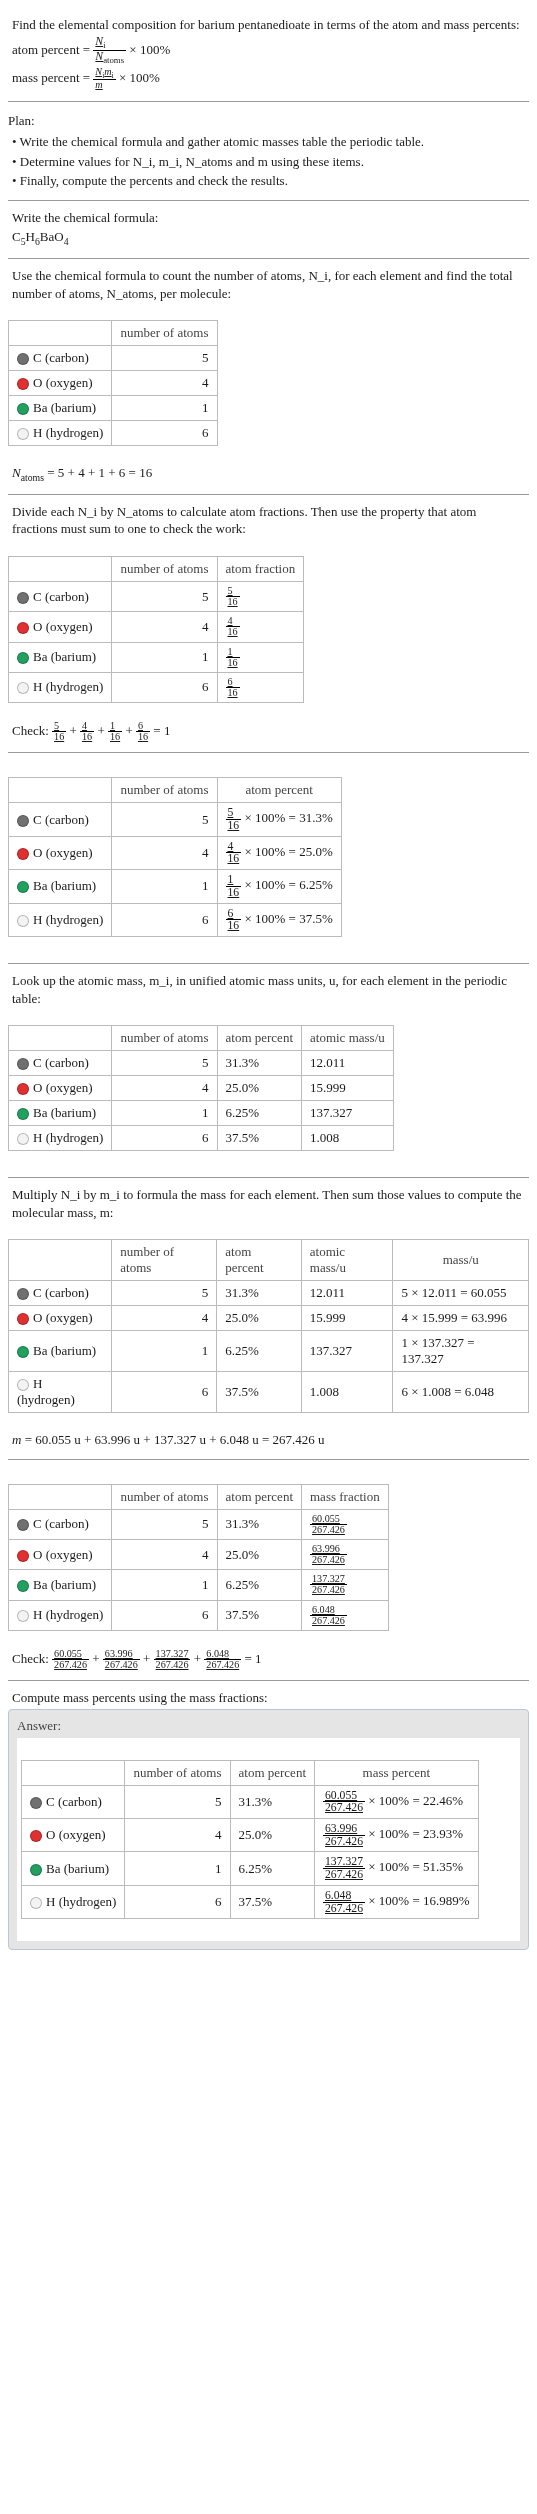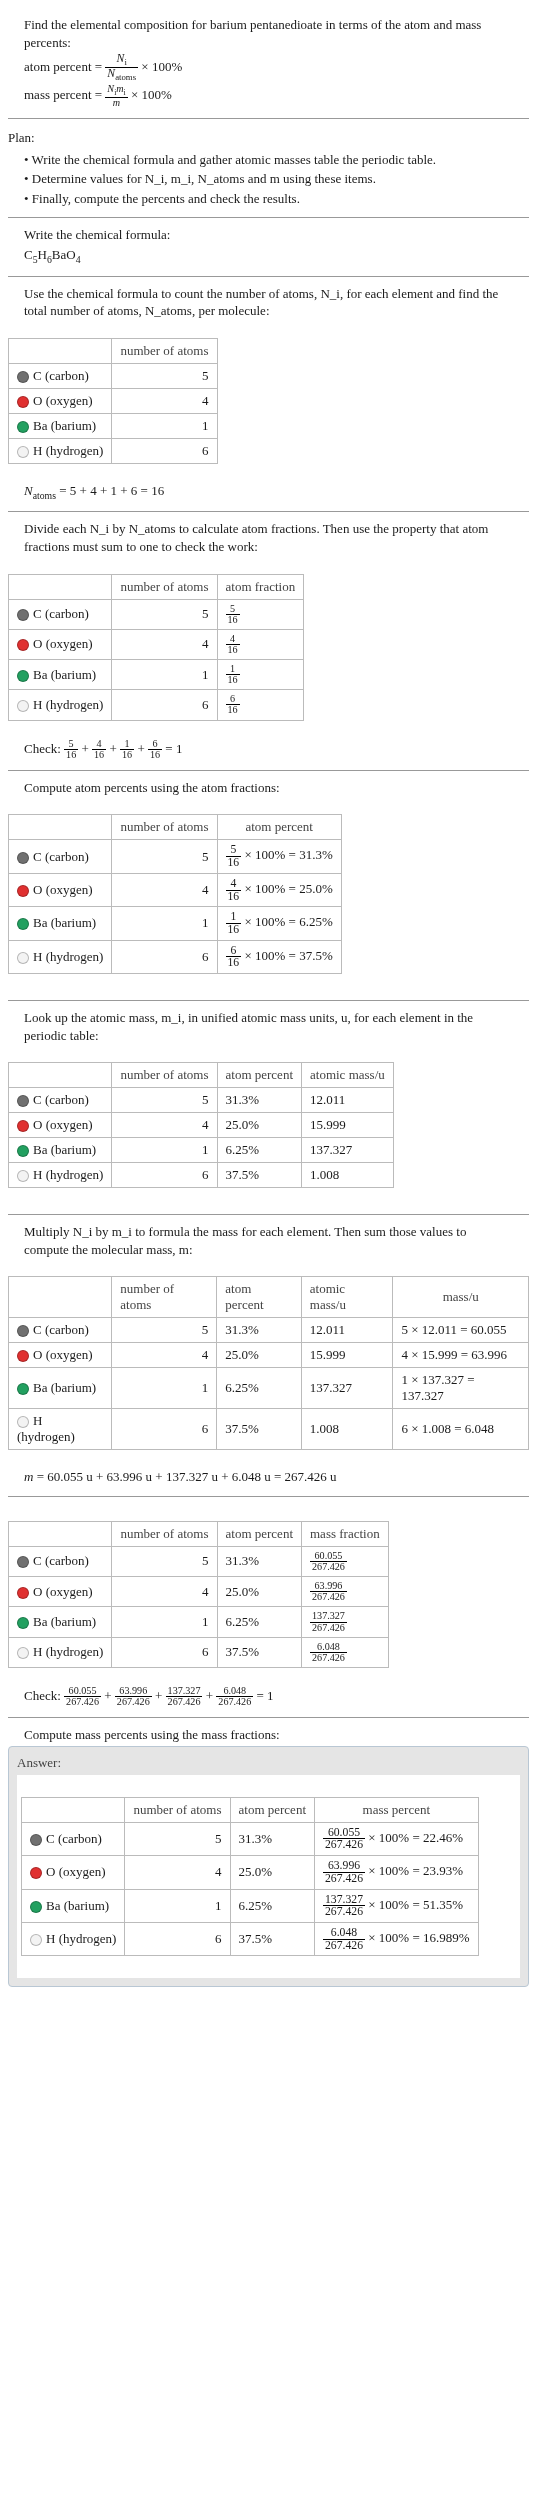--- a/index.html
+++ b/index.html
@@ -10,27 +10,27 @@
     font-size: 13px;
     color: #1a1a1a;
     width: 537px;
     box-sizing: border-box;
   }
   .section {
     border-bottom: 1px solid #999;
     padding: 6px 0 8px 0;
   }
   .section:last-child { border-bottom: none; }
-  .para { margin: 2px 16px; line-height: 1.35; }
+  .para { margin: 2px 4px; line-height: 1.35; }
   .sub { vertical-align: sub; font-size: 0.75em; }
   .frac {
     display: inline-block;
     vertical-align: middle;
-    text-align: center;
     line-height: 1.0;
+    text-decoration: underline;
   }
   .frac .num { display: block; border-bottom: 1px solid #000; padding: 0 2px; font-size: 0.9em;}
   .frac .den { display: block; padding: 0 2px; font-size: 0.9em;}
   .frac-small .num, .frac-small .den { font-size: 0.78em; }
   .italic { font-style: italic; }
   table {
     border-collapse: collapse;
     margin: 18px 0;
   }
   th, td {
@@ -165,21 +165,20 @@
     <span>Check: </span>
     <span class="frac frac-small"><span class="num">5</span><span class="den">16</span></span> +
     <span class="frac frac-small"><span class="num">4</span><span class="den">16</span></span> +
     <span class="frac frac-small"><span class="num">1</span><span class="den">16</span></span> +
     <span class="frac frac-small"><span class="num">6</span><span class="den">16</span></span>
     <span> = 1</span>
   </div>
 </div>
 
 <div class="section">
-  <div class="para">Compute atom percents using the atom fractions:</div>
   <table>
     <tbody>
         <tr>
       <th></th>
       <th>number of atoms</th>
       <th class="center-col">atom percent</th>
     </tr>
     <tr>
       <td><span class="swatch" style="background:#707070"></span><span>C (carbon)</span></td>
       <td class="num-col">5</td>

